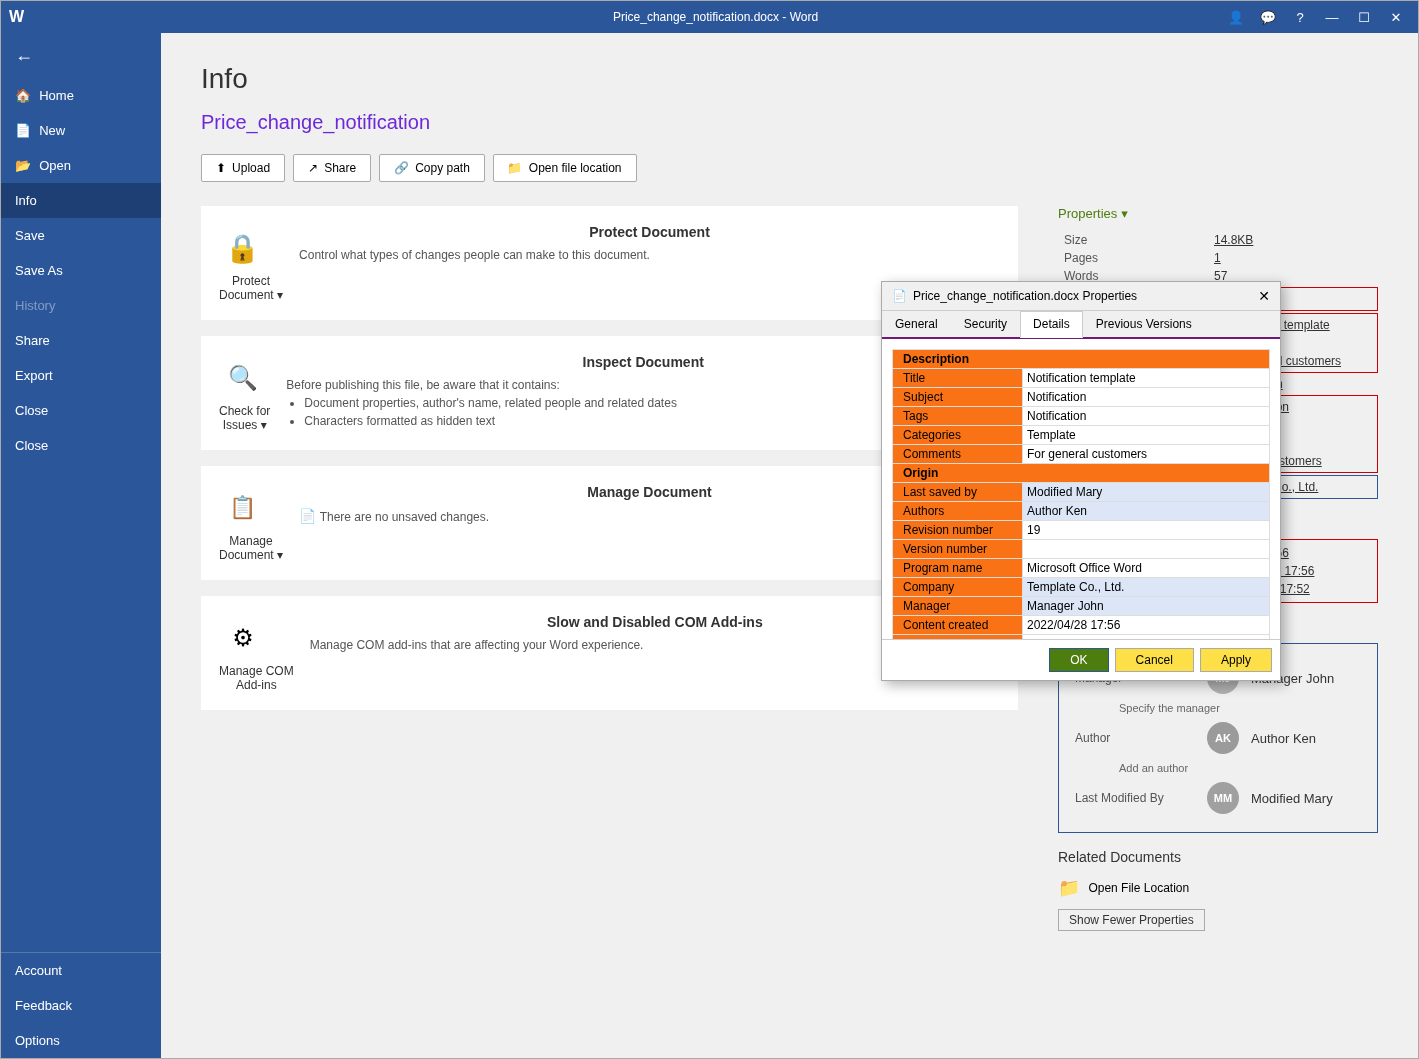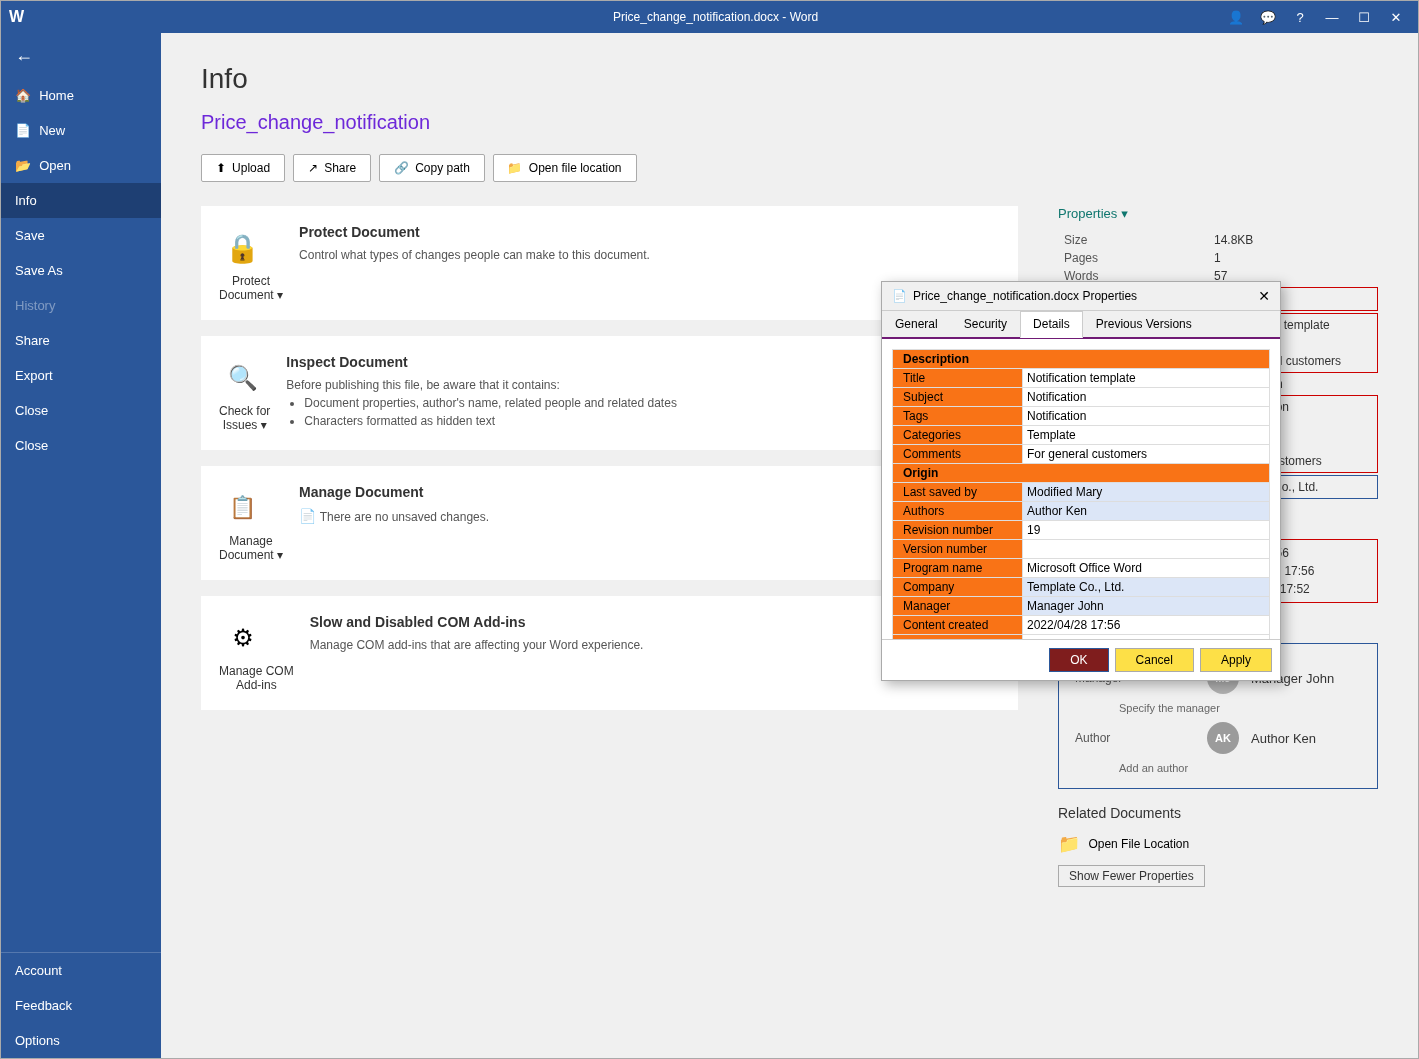--- a/index.html
+++ b/index.html
@@ -129,20 +129,21 @@
       align-items: center;
       justify-content: center;
       font-size: 28px;
     }
     .section-content { flex: 1; }
     .section-title {
       font-size: 14px;
       font-weight: 600;
       color: #333;
       margin-bottom: 6px;
+      text-align: center;
     }
     .section-desc {
       font-size: 12px;
       color: #555;
       line-height: 1.5;
     }
     .section-desc ul { margin-left: 18px; }
     .section-btn {
       display: flex;
       flex-direction: column;
@@ -151,21 +152,21 @@
     .section-btn-label {
       font-size: 12px;
       text-align: center;
       color: #333;
       cursor: pointer;
     }
 
     
     .properties-header {
       font-size: 13px;
-      color: #0f766e;
+      color: #4d7c0f;
       margin-bottom: 10px;
       display: flex;
       align-items: center;
       gap: 4px;
     }
 
     
     .section-heading {
       font-size: 14px;
       color: #333;
@@ -262,24 +263,24 @@
       justify-content: flex-end;
       gap: 6px;
     }
     .dialog-footer-btn {
       padding: 4px 20px;
       font-size: 12px;
       cursor: pointer;
       border: 1px solid #aaa;
       background: #fde047;
     }
-    .dialog-footer-btn.primary { background: #7f1d1d; color: white; border-color: #2b579a; }
+    .dialog-footer-btn.primary { background: #4d7c0f; color: white; border-color: #2b579a; }
     .prop-row { display: flex; padding: 2px 6px; font-size: 12px; }
     .prop-key { width: 150px; color: #555; }
-    .prop-val { color: #333; flex: 1; }
+    .prop-val { color: #333; flex: 1; text-decoration: underline; }
 
   </style>
 </head>
 <body>
 
 <div class="app-window">
 
   <div class="title-bar">
     <div class="title-bar-left">
       <span style="font-size:16px; font-weight:bold; color:#fff;">W</span>
@@ -542,20 +543,27 @@
               <span class="person-label">Author</span>
               <div class="person-avatar" style="background:#9b9b9b;">
                 <span>AK</span>
               </div>
               <span class="person-name">Author Ken</span>
             </div>
             <div class="person-action">
               <span>Add an author</span>
             </div>
 
+            <div class="person-row">
+              <span class="person-label">Last Modified By</span>
+              <div class="person-avatar" style="background:#a0a0a0;">
+                <span>MM</span>
+              </div>
+              <span class="person-name">Modified Mary</span>
+            </div>
           </div>
 
           <div class="section-heading">Related Documents</div>
           <div class="rel-doc-row">
             <span class="folder-icon">📁</span>
             <span>Open File Location</span>
           </div>
           <div>
             <span class="show-fewer">Show Fewer Properties</span>
           </div>

